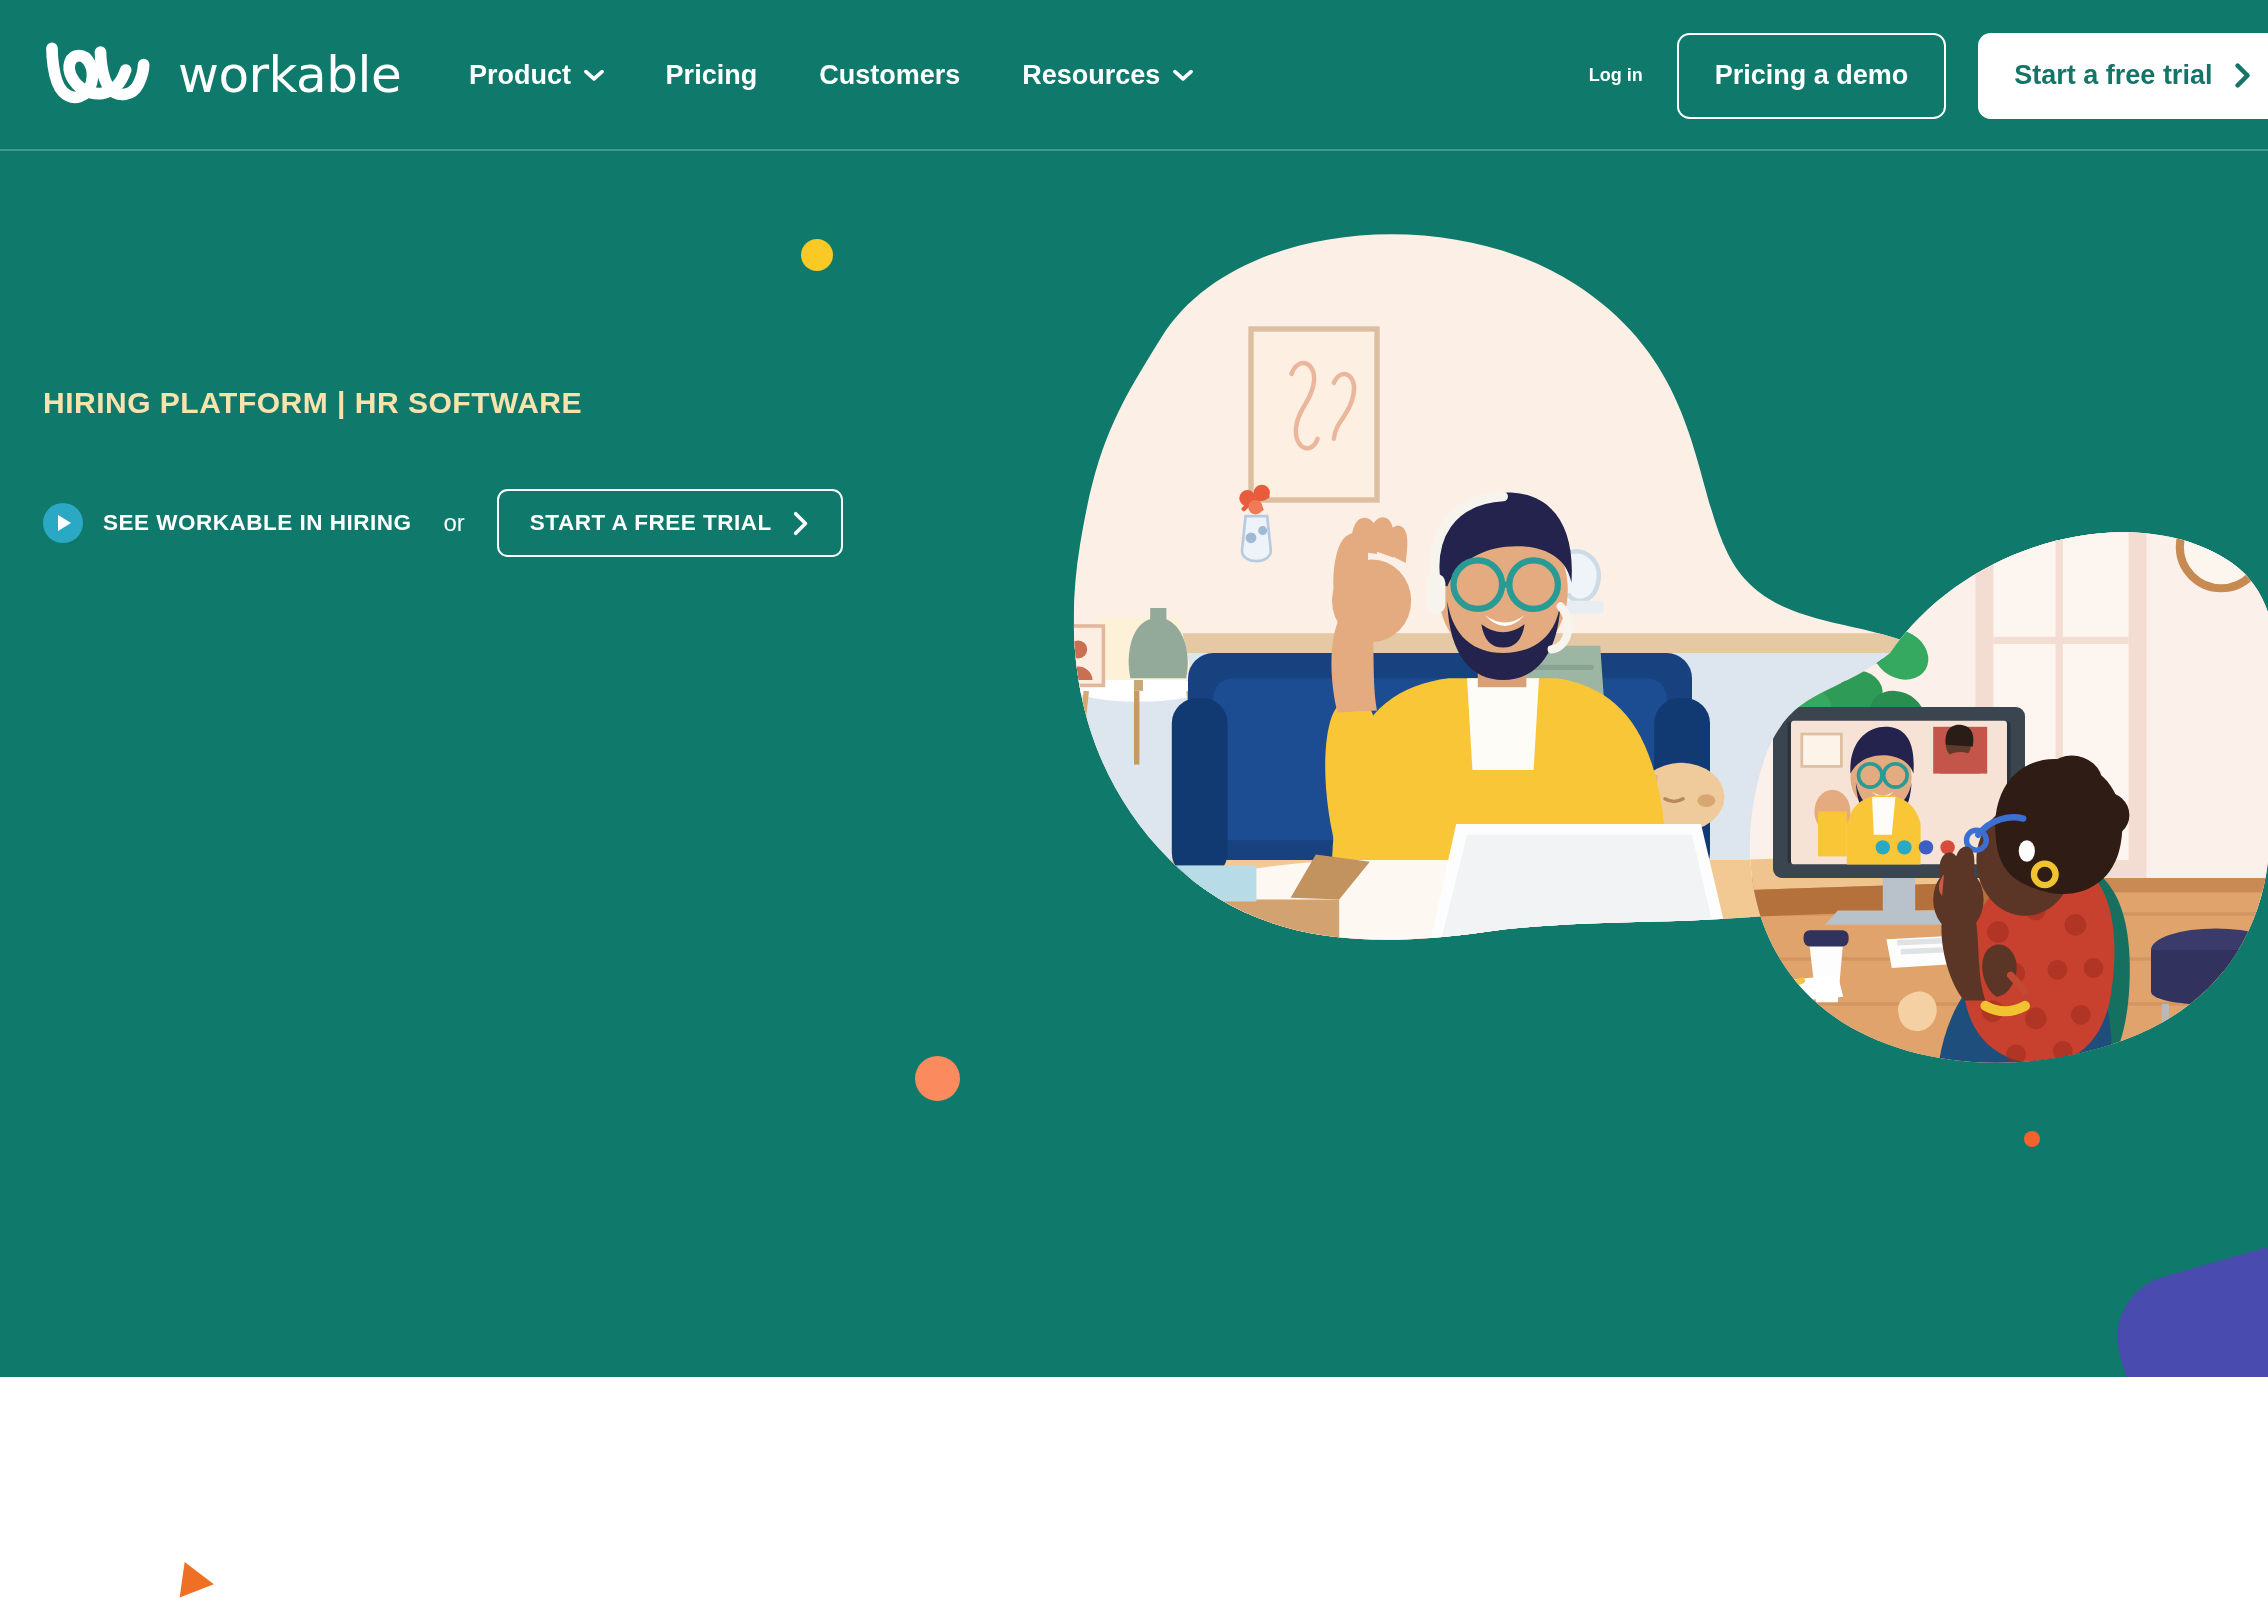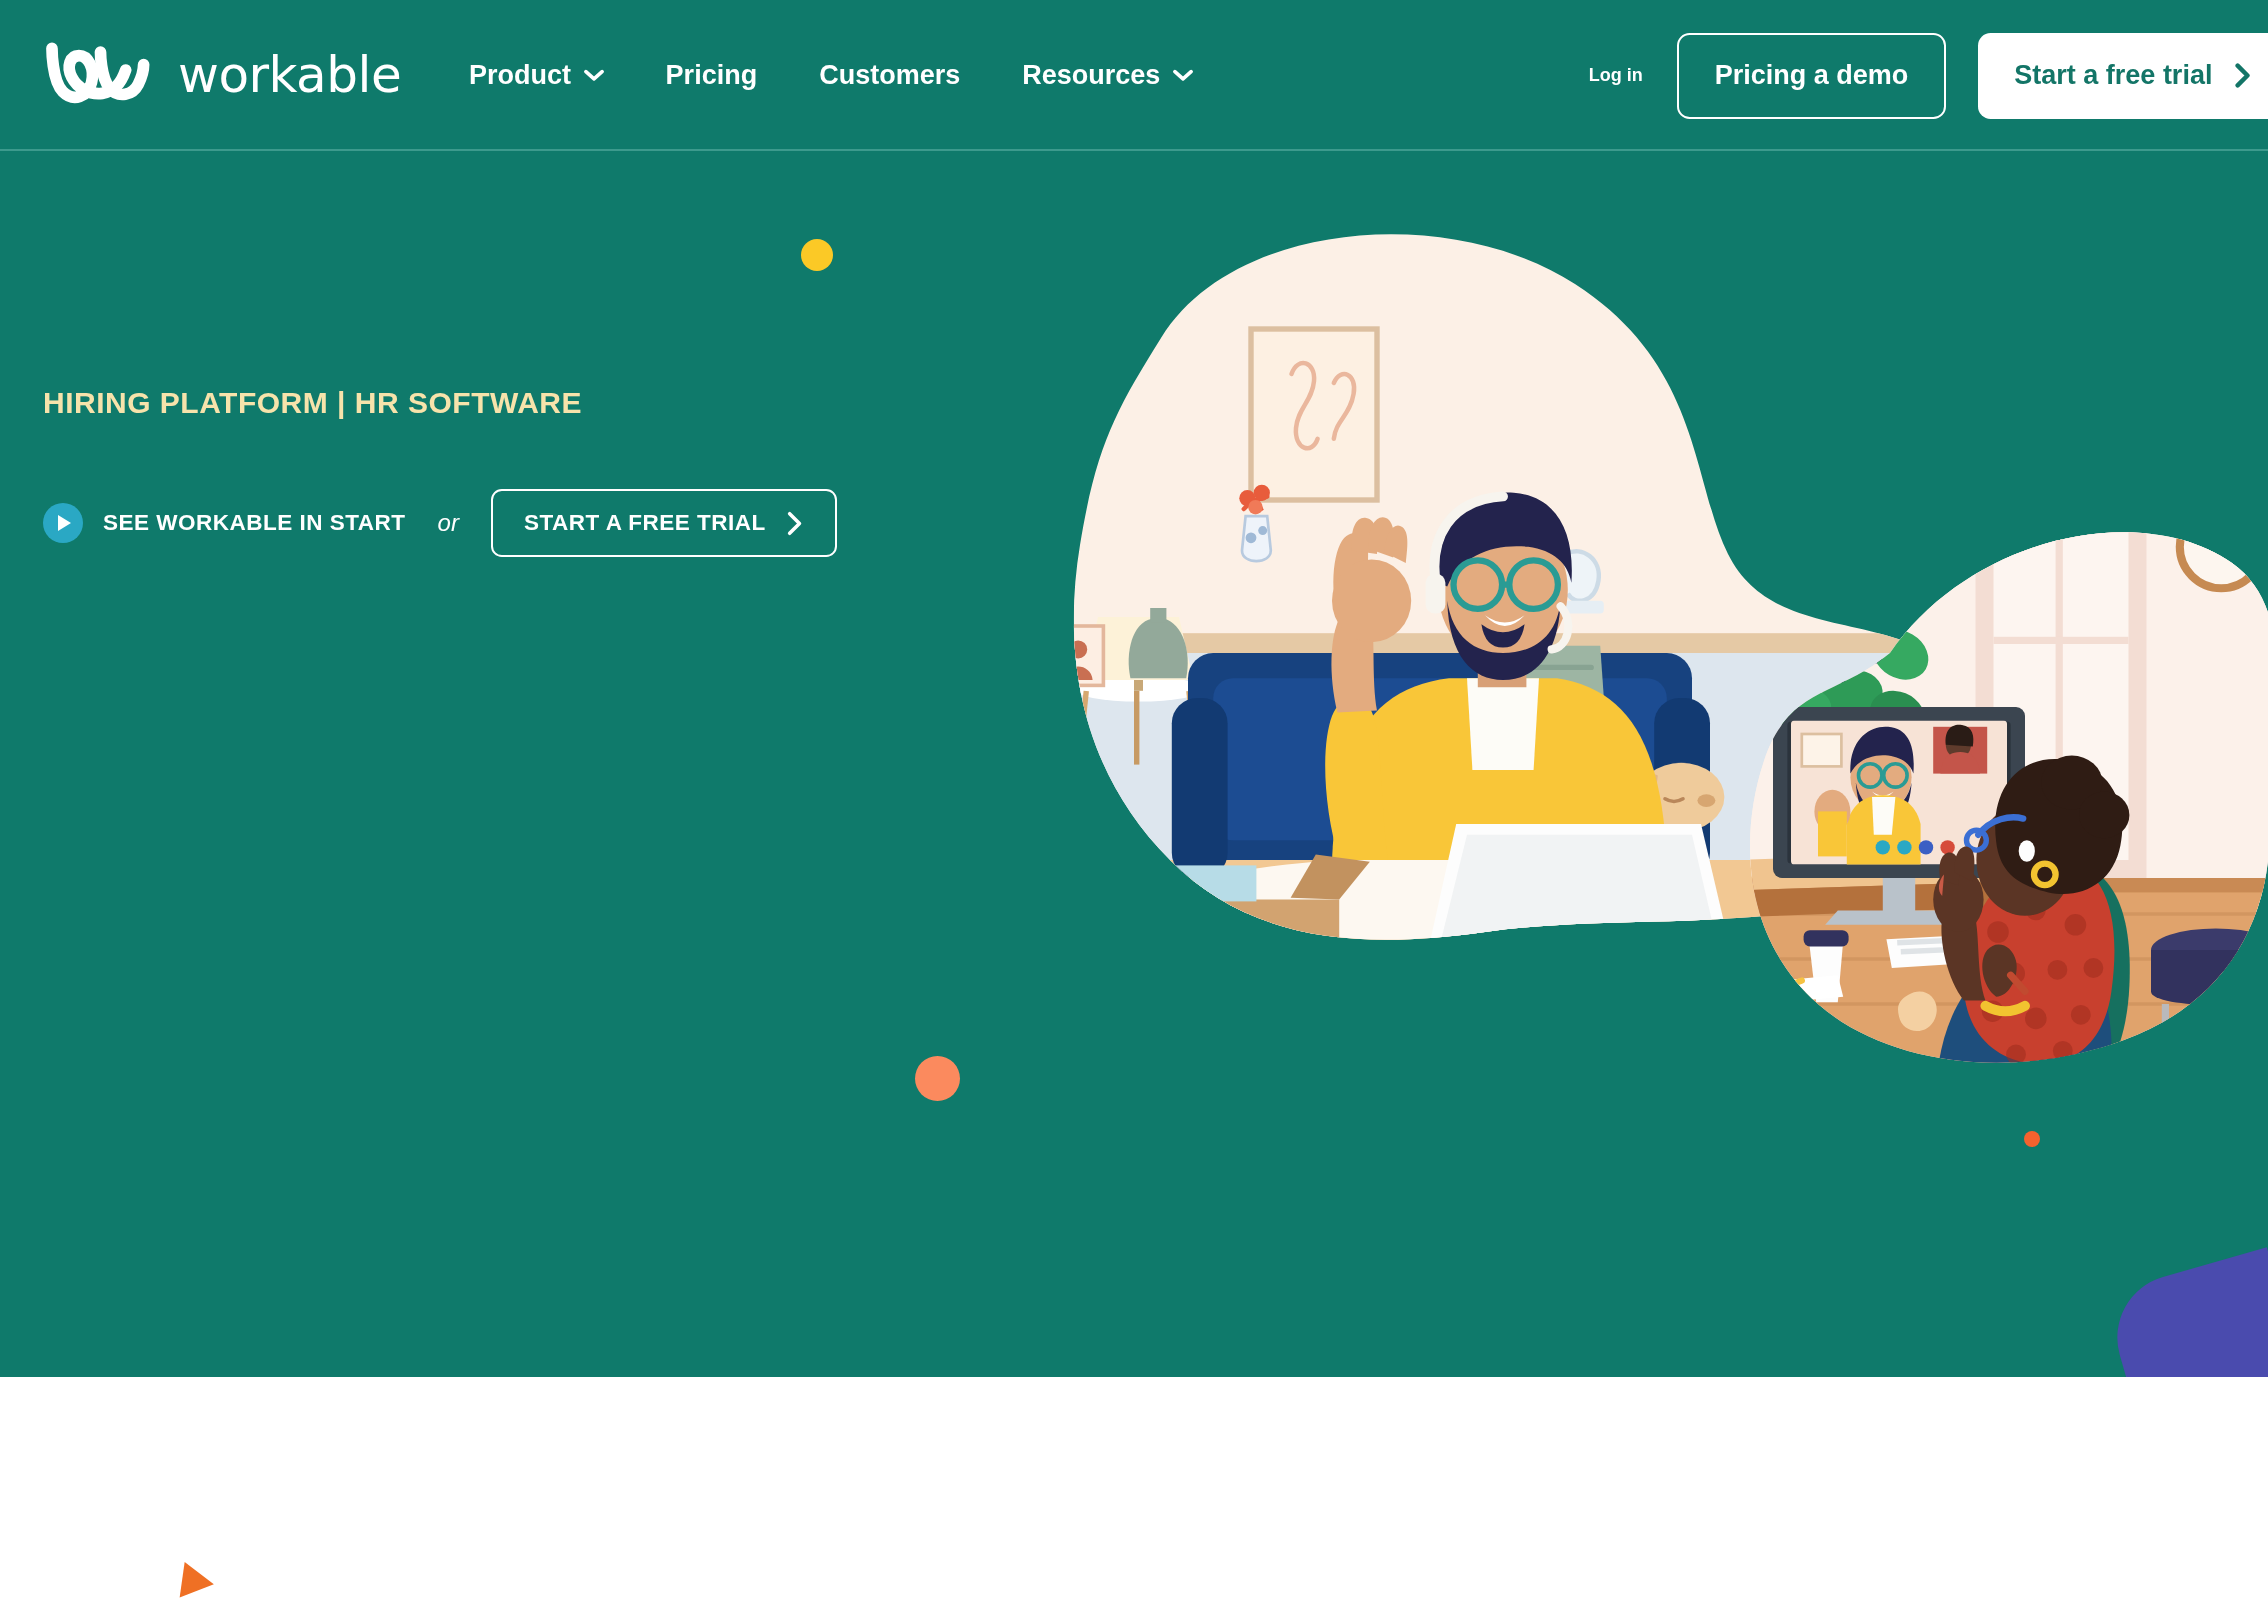--- a/index.html
+++ b/index.html
@@ -109,21 +109,20 @@
     border-top: 8px solid transparent;
     border-bottom: 8px solid transparent;
   }
   .video-cta-label {
     color: #ffffff; font-size: 22.5px; font-weight: 700;
     letter-spacing: 0.5px; white-space: nowrap;
   }
   .or-text {
     color: #ffffff; font-size: 24px; font-weight: 400;
     margin: 0 32px;
-    font-style: italic;
   }
   .btn-trial-outline {
     border: 2.7px solid #ffffff; border-radius: 10.8px;
     color: #ffffff; background: transparent;
     font-size: 22.5px; font-weight: 700; letter-spacing: 0.5px;
     height: 68px; padding: 0 31px;
     display: flex; align-items: center; gap: 20px;
     cursor: pointer; white-space: nowrap;
     font-family: "Liberation Sans", sans-serif;
   }
@@ -218,21 +217,21 @@
     <div class="dot-yellow"></div>
 
     <div class="hero-copy">
       <div class="eyebrow">HIRING PLATFORM | HR SOFTWARE</div>
 
       <div class="cta-row">
         <div class="video-cta">
           <span class="play-circle">
             <span class="play-tri"></span>
           </span>
-          <span class="video-cta-label">SEE WORKABLE IN START</span>
+          <span class="video-cta-label">SEE WORKABLE IN HIRING</span>
         </div>
         <span class="or-text">or</span>
         <button class="btn-trial-outline">
           <span>START A FREE TRIAL</span>
           <svg class="chev-r" viewBox="0 0 20 28">
             <path d="M4 3 L15 14 L4 25" fill="none" stroke="#ffffff" stroke-width="4" stroke-linecap="round" stroke-linejoin="round"></path>
           </svg>
         </button>
       </div>
     </div>

